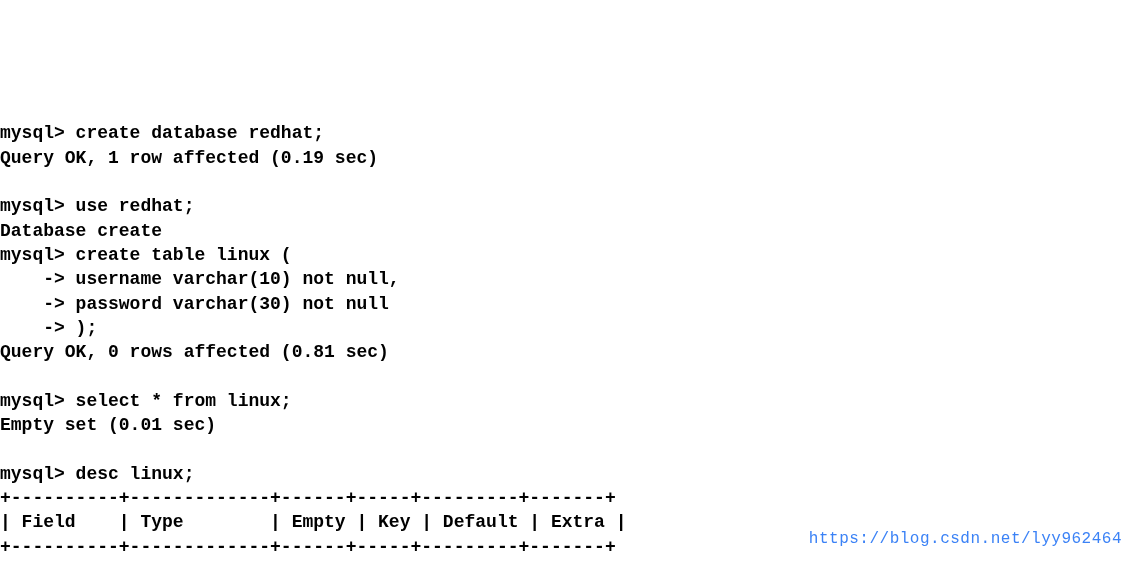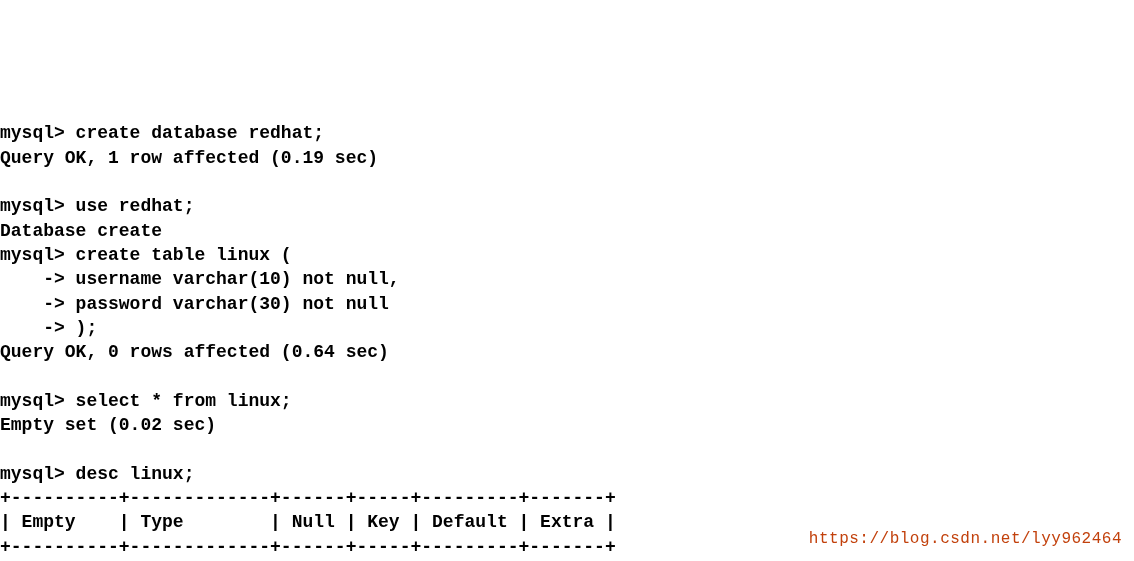--- a/index.html
+++ b/index.html
@@ -19,48 +19,48 @@
     }
     .terminal {
       padding: 0;
     }
     .watermark {
       position: absolute;
       right: 12px;
       bottom: 10px;
       font-weight: normal;
       font-size: 16px;
-      color: #c2410c;
+      color: #3b82f6;
       font-family: "SimSun", "Courier New", monospace;
       letter-spacing: 0.5px;
     }
   </style>
 </head>
 <body>
 
 
 
 <div class="terminal">
 <span>mysql&gt; create database redhat;</span>
 <span>Query OK, 1 row affected (0.19 sec)</span>
 <span></span>
 <span>mysql&gt; use redhat;</span>
 <span>Database create</span>
 <span>mysql&gt; create table linux (</span>
 <span>    -&gt; username varchar(10) not null,</span>
 <span>    -&gt; password varchar(30) not null</span>
 <span>    -&gt; );</span>
-<span>Query OK, 0 rows affected (0.64 sec)</span>
+<span>Query OK, 0 rows affected (0.81 sec)</span>
 <span></span>
 <span>mysql&gt; select * from linux;</span>
-<span>Empty set (0.02 sec)</span>
+<span>Empty set (0.01 sec)</span>
 <span></span>
 <span>mysql&gt; desc linux;</span>
 <span>+----------+-------------+------+-----+---------+-------+</span>
-<span>| Empty    | Type        | Null | Key | Default | Extra |</span>
+<span>| Field    | Type        | Empty | Key | Default | Extra |</span>
 <span>+----------+-------------+------+-----+---------+-------+</span>
 <span>| username | varchar(10) | NO   |     | NULL    |       |</span>
 
 
 
 </div>
 
 <div class="watermark">https://blog.csdn.net/lyy962464</div>
 
 

